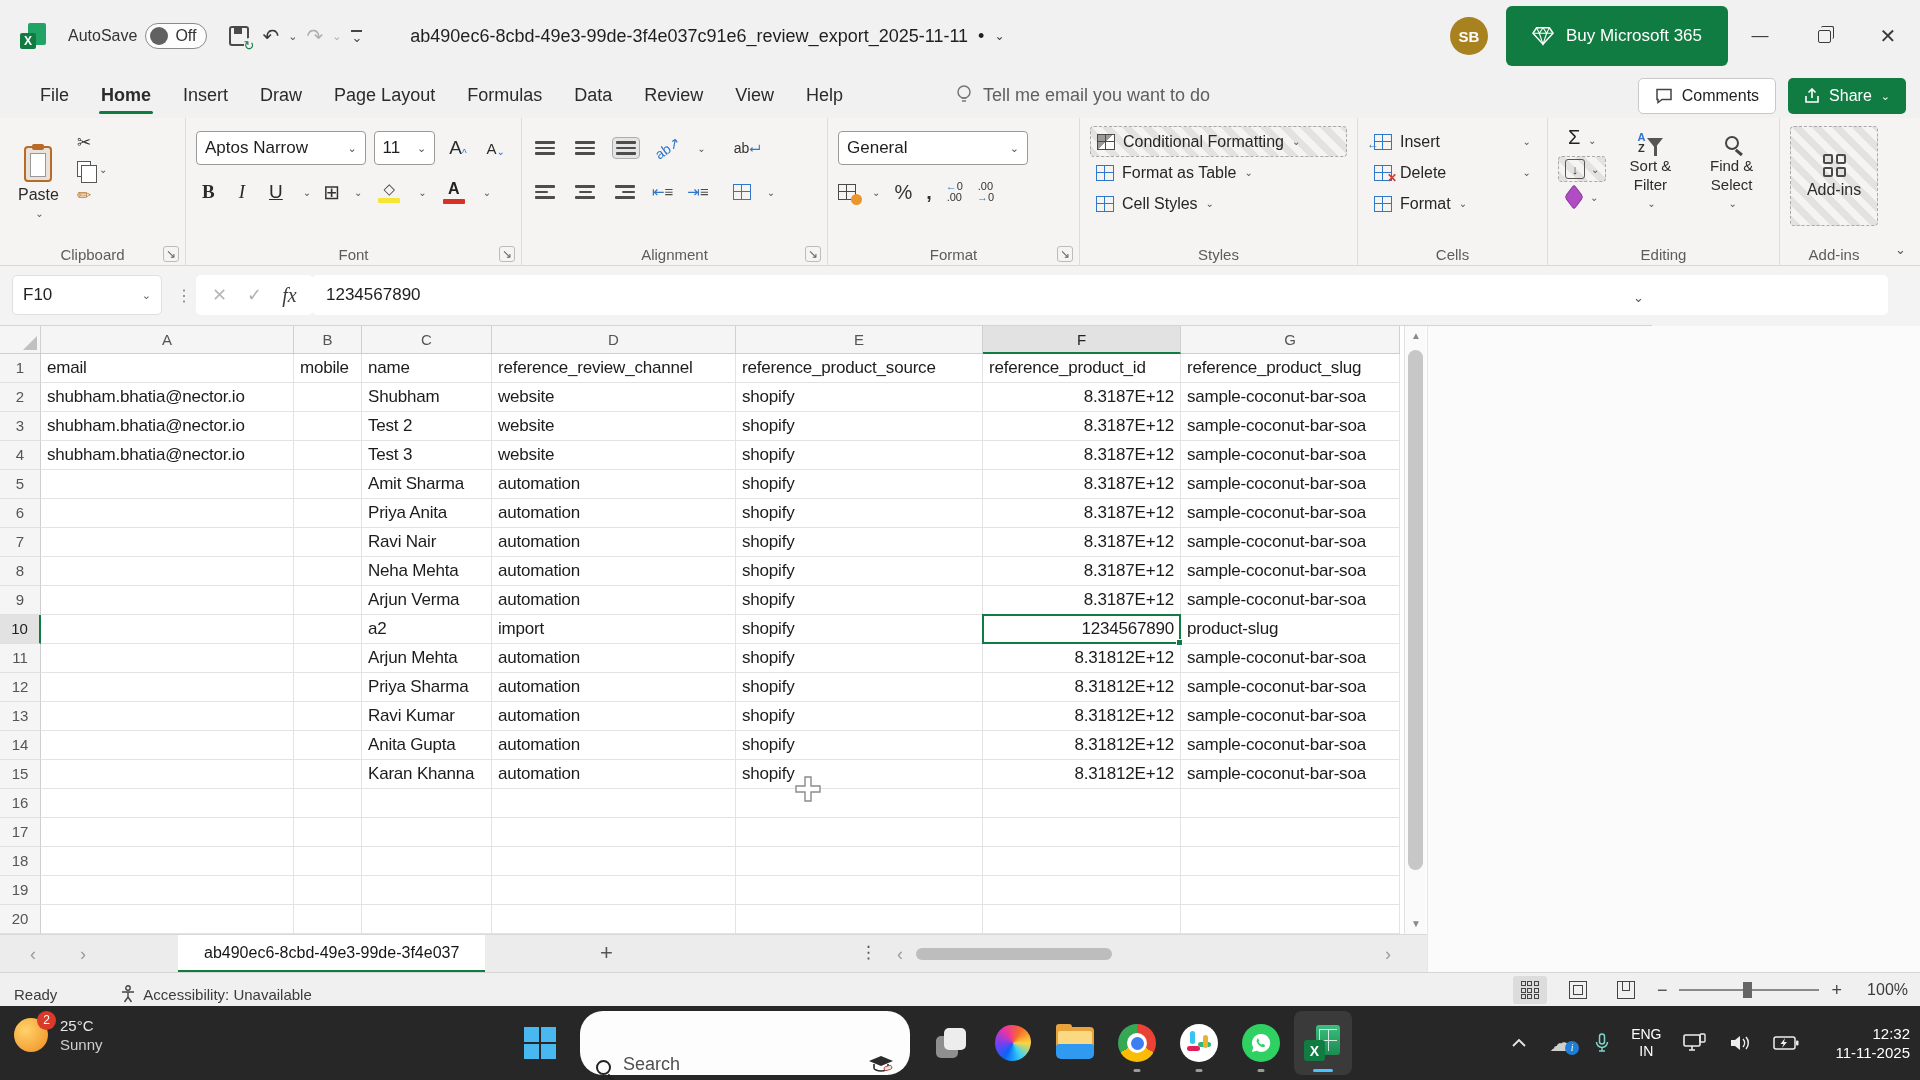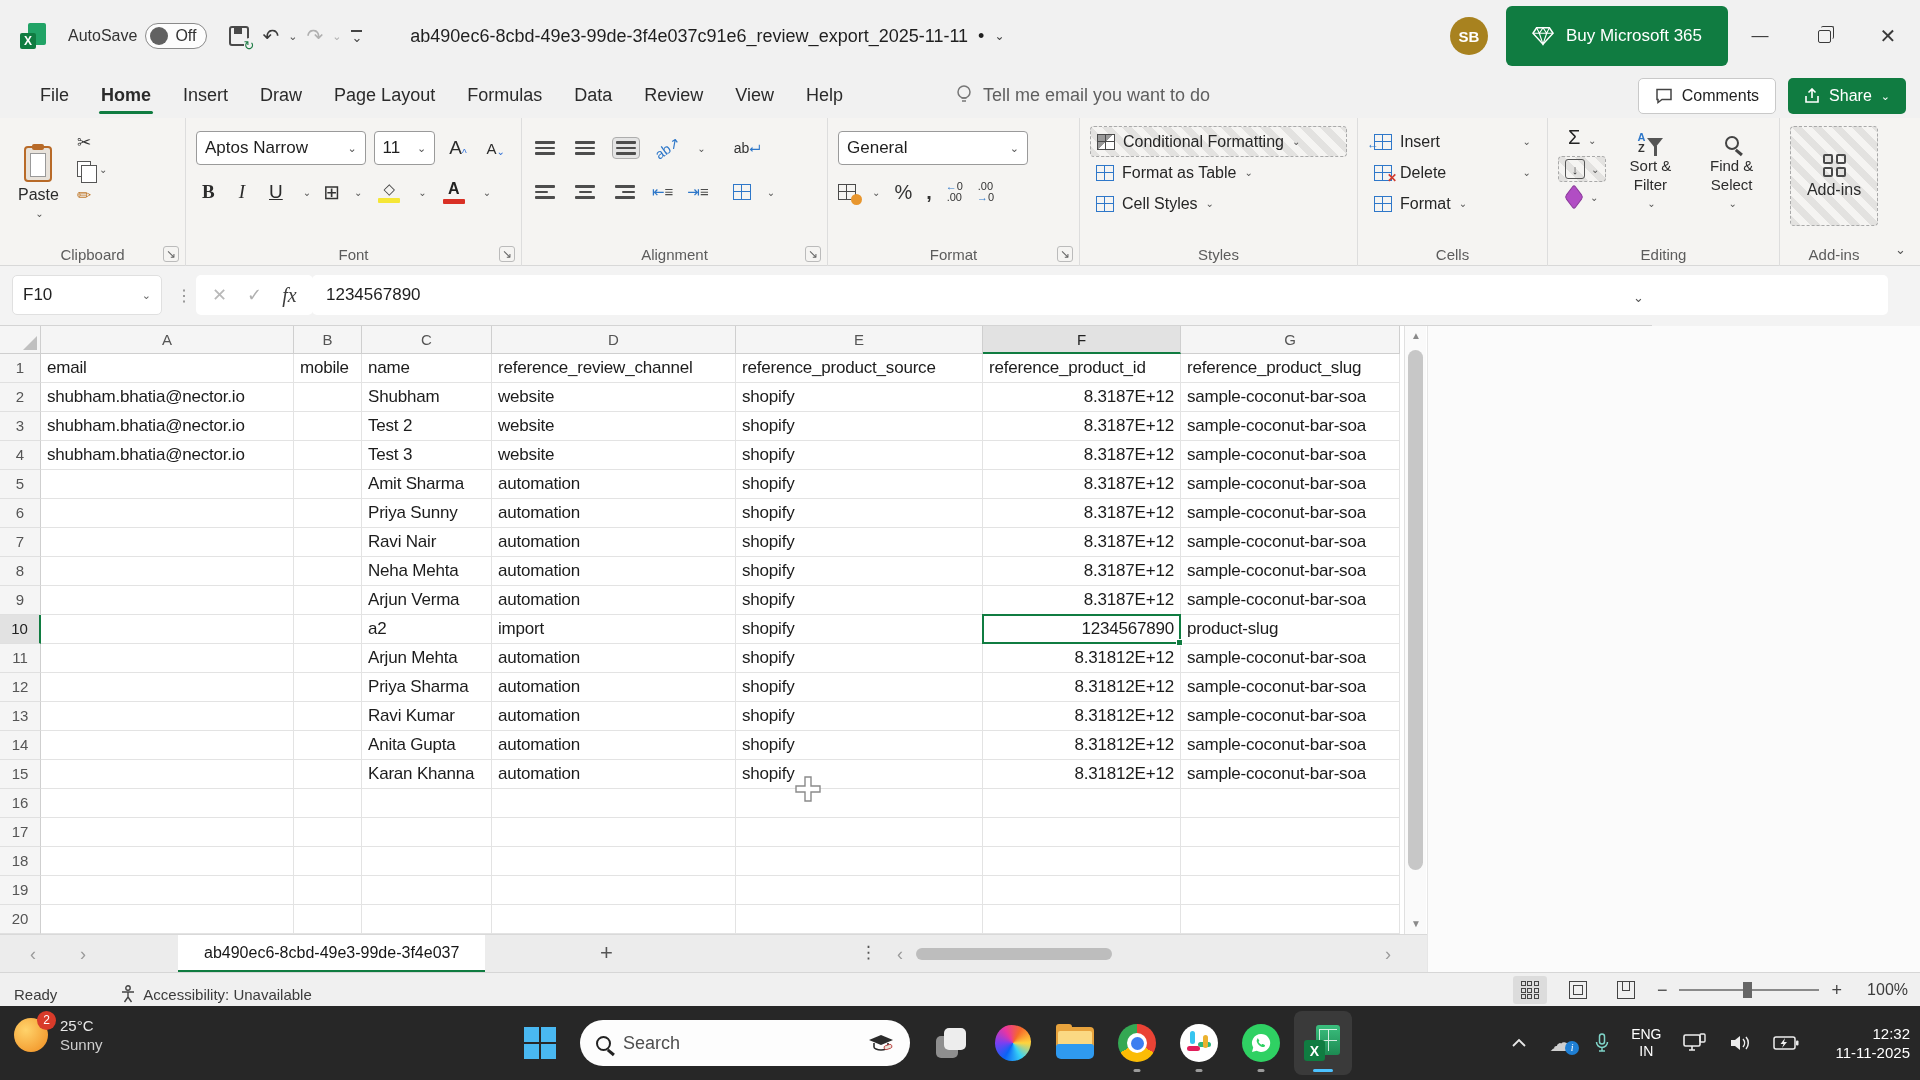--- a/index.html
+++ b/index.html
@@ -172,21 +172,21 @@
   #weather { position:absolute; left:14px; top:10px; display:flex; align-items:center; gap:12px; color:#e8e8e8; }
   .sun { width:34px; height:34px; border-radius:50%; background:radial-gradient(circle at 35% 35%, #ffd36b, #f08c1f); position:relative; }
   .sun .badge { position:absolute; right:-8px; top:-7px; min-width:19px; height:19px; border-radius:10px; background:#d83b2a;
     color:#fff; font-size:12px; line-height:19px; text-align:center; padding:0 3px; }
   #weather .wt { display:flex; flex-direction:column; font-size:15px; line-height:19px; }
   #weather .cond { color:#cfcfcf; }
   #tb-center { position:absolute; left:512px; top:0; height:74px; display:flex; align-items:center; gap:12px; }
   .winlogo { width:56px; height:56px; display:flex; align-items:center; justify-content:center; }
   .winlogo .sq { display:grid; grid-template-columns:15px 15px; grid-template-rows:15px 15px; gap:2.5px; }
   .winlogo .sq i { background:#49b8f1; }
-  #search-pill { width:330px; height:46px; background:#fdfdfd; border-radius:23px; display:flex; align-items:center; padding:0 16px; gap:12px; }
+  #search-pill { width:330px; height:64px; background:#fdfdfd; border-radius:23px; display:flex; align-items:flex-end; padding:0 16px; gap:12px; }
   #search-pill .q { width:15px; height:15px; border:2.5px solid #222; border-radius:50%; position:relative; }
   #search-pill .q::after { content:""; position:absolute; right:-6px; bottom:-5px; width:8px; height:2.5px; background:#222; transform:rotate(40deg); }
   #search-pill .ph { font-size:18px; color:#4f4f4f; flex:1; }
   .slot { width:58px; height:64px; display:flex; align-items:center; justify-content:center; position:relative; border-radius:8px; }
   .slot.active { background:rgba(255,255,255,.09); }
   .rundot { position:absolute; bottom:3px; left:50%; transform:translateX(-50%); width:7px; height:3.5px; border-radius:2px; background:#9a9a9a; }
   .slot.active .rundot { width:20px; background:#4cc2ff; }
   
   .tv { position:relative; width:34px; height:34px; }
   .tv .b { position:absolute; left:2px; bottom:2px; width:22px; height:22px; background:#8f8f8f; border-radius:5px; }
@@ -602,21 +602,21 @@
           <div class="cell" style="width: 130px;">Amit Sharma</div>
           <div class="cell" style="width: 244px;">automation</div>
           <div class="cell" style="width: 247px;">shopify</div>
           <div class="cell right" style="width: 198px;">8.3187E+12</div>
           <div class="cell" style="width: 219px;">sample-coconut-bar-soa</div>
         </div>
         <div class="grow">
           <div class="rowhdr">6</div>
           <div class="cell" style="width: 253px;"></div>
           <div class="cell" style="width: 68px;"></div>
-          <div class="cell" style="width: 130px;">Priya Sunny</div>
+          <div class="cell" style="width: 130px;">Priya Anita</div>
           <div class="cell" style="width: 244px;">automation</div>
           <div class="cell" style="width: 247px;">shopify</div>
           <div class="cell right" style="width: 198px;">8.3187E+12</div>
           <div class="cell" style="width: 219px;">sample-coconut-bar-soa</div>
         </div>
         <div class="grow">
           <div class="rowhdr">7</div>
           <div class="cell" style="width: 253px;"></div>
           <div class="cell" style="width: 68px;"></div>
           <div class="cell" style="width: 130px;">Ravi Nair</div>

